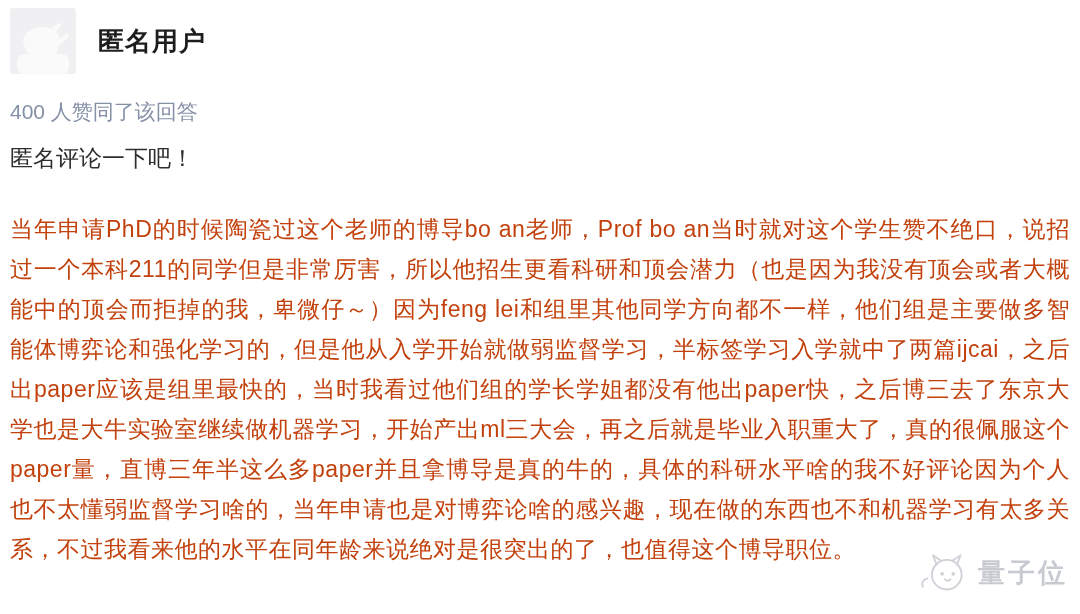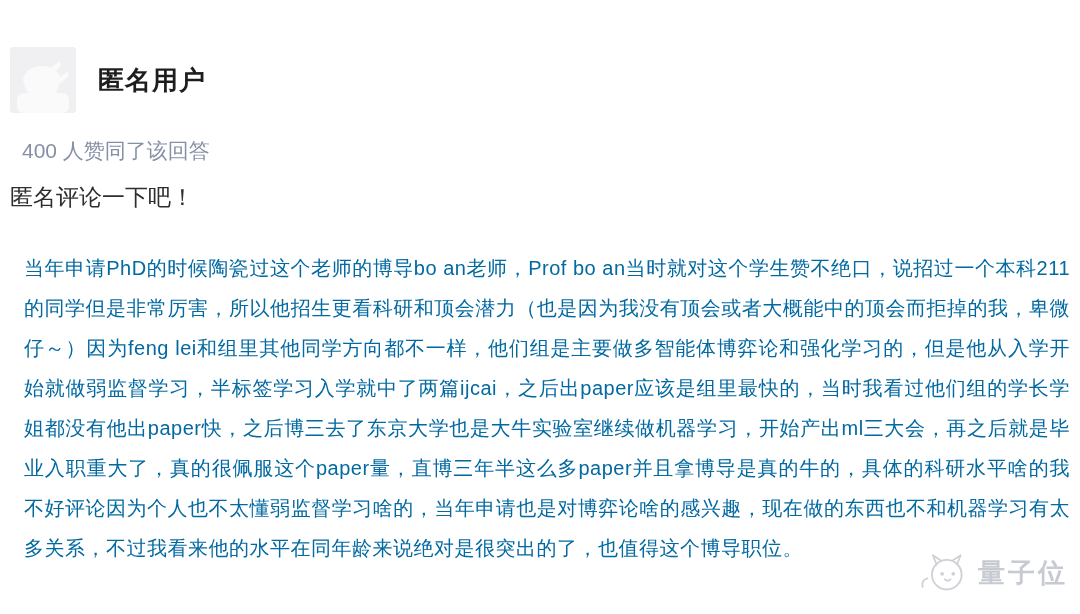--- a/index.html
+++ b/index.html
@@ -8,53 +8,52 @@
     height: 614px;
     background: #ffffff;
     font-family: "Liberation Sans", sans-serif;
     position: relative;
     overflow: hidden;
   }
   .header {
     display: flex;
     align-items: center;
     padding: 8px 0 0 10px;
-    margin-top: 39px;
   }
   .avatar {
     width: 66px;
     height: 66px;
     border-radius: 4px;
     overflow: hidden;
     flex: 0 0 auto;
     background: #f0f0f2;
   }
   .author-name {
     margin-left: 22px;
     font-size: 26px;
     font-weight: bold;
     color: #1d1d1f;
     letter-spacing: 1px;
   }
   .vote-text {
-    margin: 24px 10px 0 22px;
+    margin: 24px 10px 0 10px;
     font-size: 21px;
     color: #8590a6;
   }
   .intro-text {
     margin: 17px 10px 17px 10px;
     font-size: 23px;
     line-height: 30px;
     color: #2e2e30;
   }
   .body-text {
-    margin: 36px 10px 0 24px;
-    font-size: 20px;
+    margin: 36px 10px 0 10px;
+    font-size: 23px;
     line-height: 40px;
-    color: #0369a1;
+    color: #c2410c;
     text-align: justify;
     letter-spacing: 0.5px;
   }
   .watermark {
     position: absolute;
     right: 12px;
     bottom: 14px;
     display: flex;
     align-items: center;
     gap: 5px;

